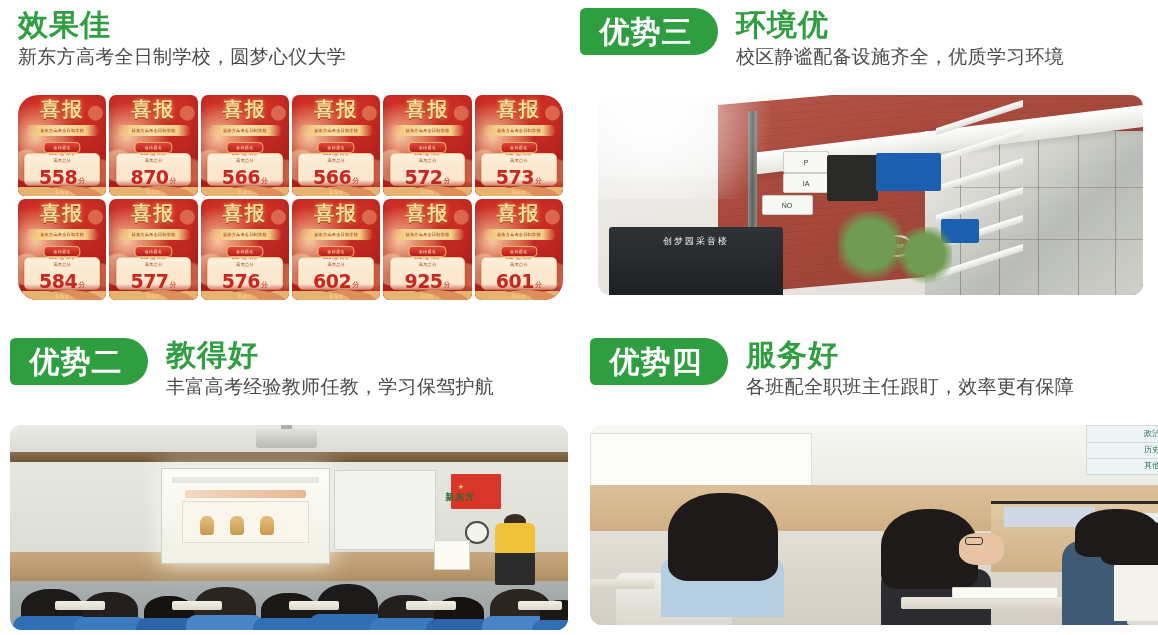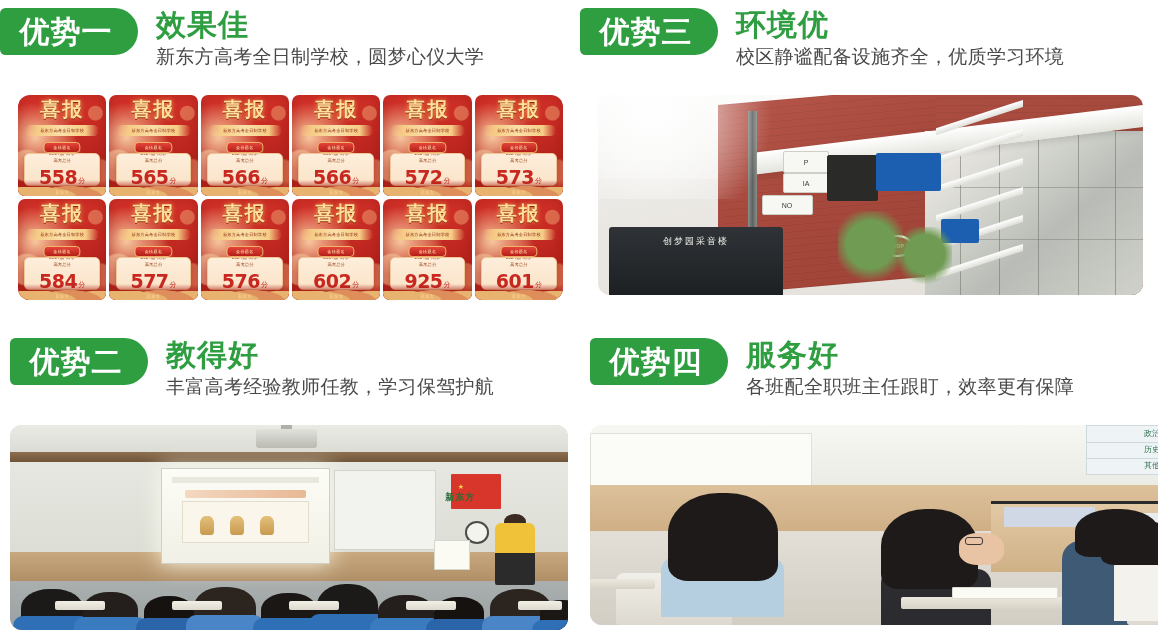--- a/index.html
+++ b/index.html
@@ -53,21 +53,21 @@
     letter-spacing:.3px;
   }
   .m-right{left:10px;top:95px;width:558px;height:205px;}
   .m-bl{left:18px;top:95px;width:545px;height:200px;}
   .m-br{left:10px;top:95px;width:602px;height:200px;padding-left:45px;}
 
   
   .certwall{
     position:absolute;left:18px;top:95px;
     width:545px;height:205px;
-    border-radius:12px;overflow:hidden;
+    border-radius:20px;overflow:hidden;
     display:grid;
     grid-template-columns:repeat(6,1fr);
     grid-template-rows:repeat(2,1fr);
     gap:3px;
     background:#ffffff;
   }
   .cert{
     position:relative;
     border-radius:7px;
     overflow:hidden;
@@ -284,21 +284,20 @@
   .st-glasses{position:absolute;width:16px;height:6px;border:1.5px solid #3a3a38;border-radius:3px;}
 </style>
 </head>
 <body>
 
 <div class="page">
   <div class="grid">
 
     <div class="cell c1">
       <div class="hdr">
-        <div class="badge">优势一</div>
         <div class="htext">
           <div class="htitle">效果佳</div>
           <div class="hsub">新东方高考全日制学校，圆梦心仪大学</div>
         </div>
       </div>
 
       <div class="certwall">
 
       <div class="cert">
             <div class="cert-xb">喜报</div>
@@ -316,21 +315,21 @@
             <div class="cert-logo">新东方</div>
           </div>
           <div class="cert">
             <div class="cert-xb">喜报</div>
             <div class="cert-school">新东方高考全日制学校</div>
             <div class="cert-ribbon">金榜题名</div>
             <div class="cert-card">
               <div class="cert-name">2024届*同学</div>
               <div class="cert-label">高考总分</div>
               <div class="cert-scorewrap">
-                <span class="cert-score">565</span>
+                <span class="cert-score">870</span>
                 <span class="cert-fen">分</span>
               </div>
             </div>
             <div class="cert-cloud"></div>
             <div class="cert-logo">新东方</div>
           </div>
           <div class="cert">
             <div class="cert-xb">喜报</div>
             <div class="cert-school">新东方高考全日制学校</div>
             <div class="cert-ribbon">金榜题名</div>

